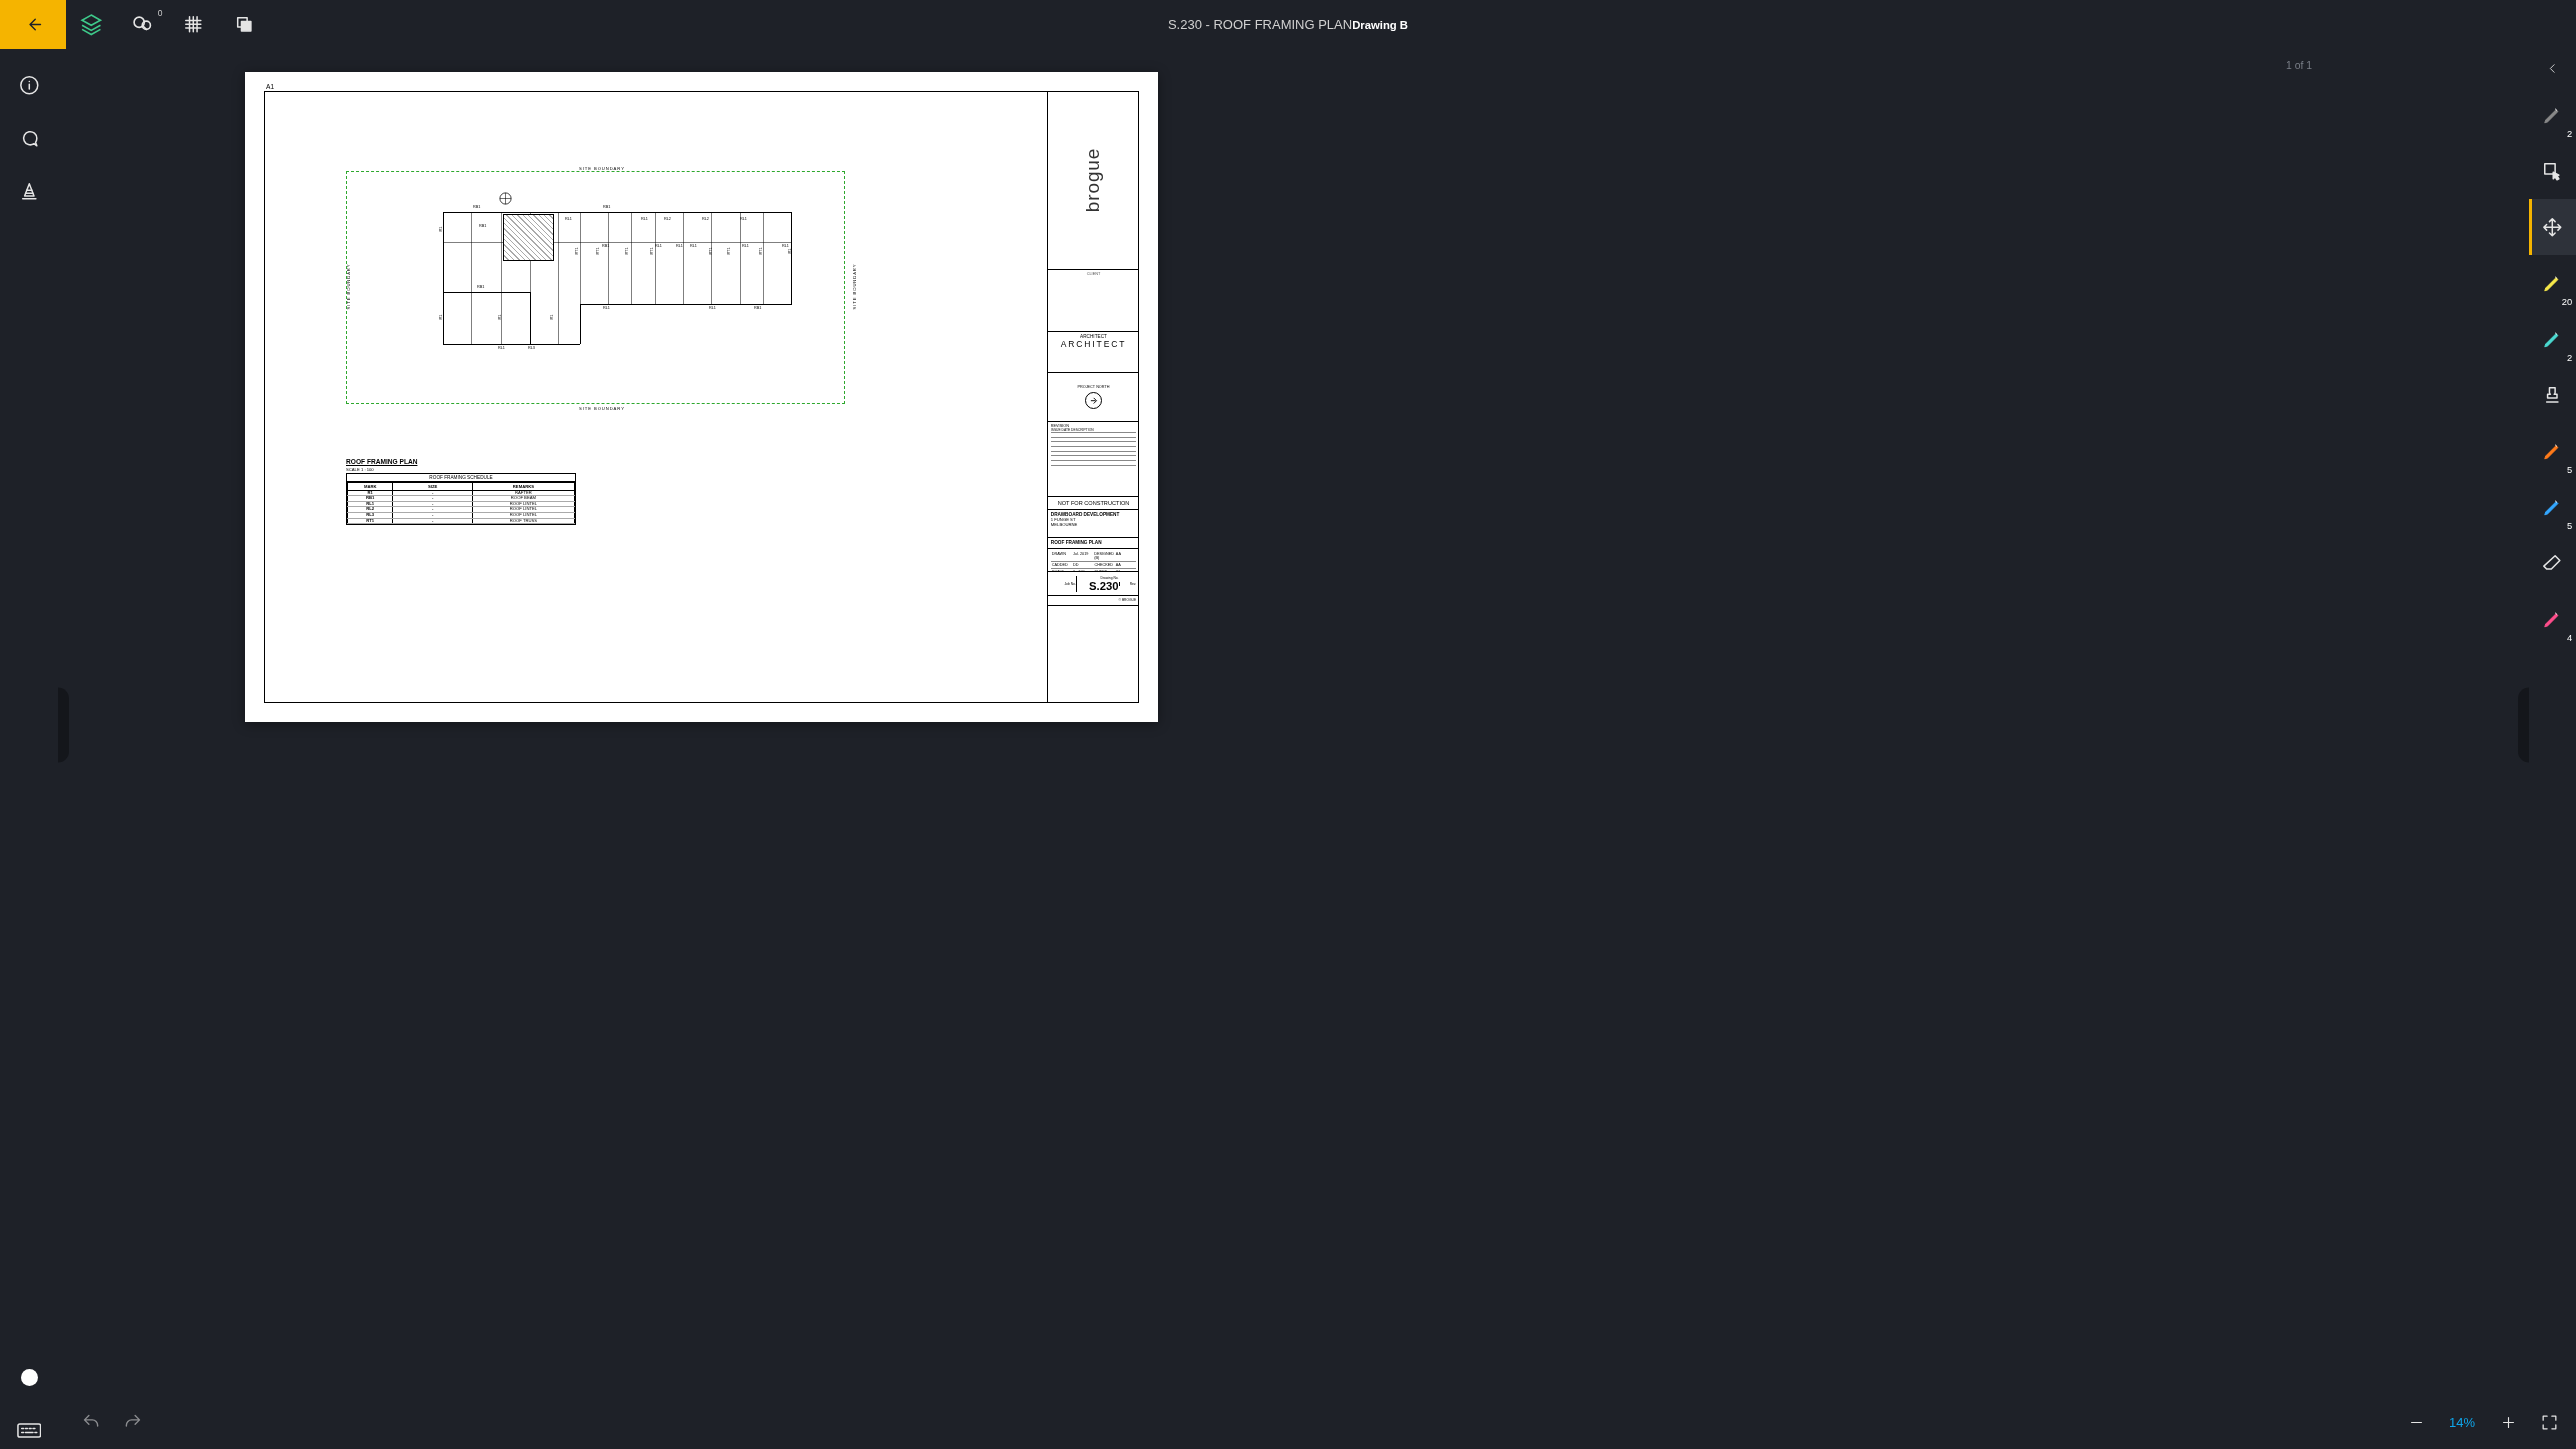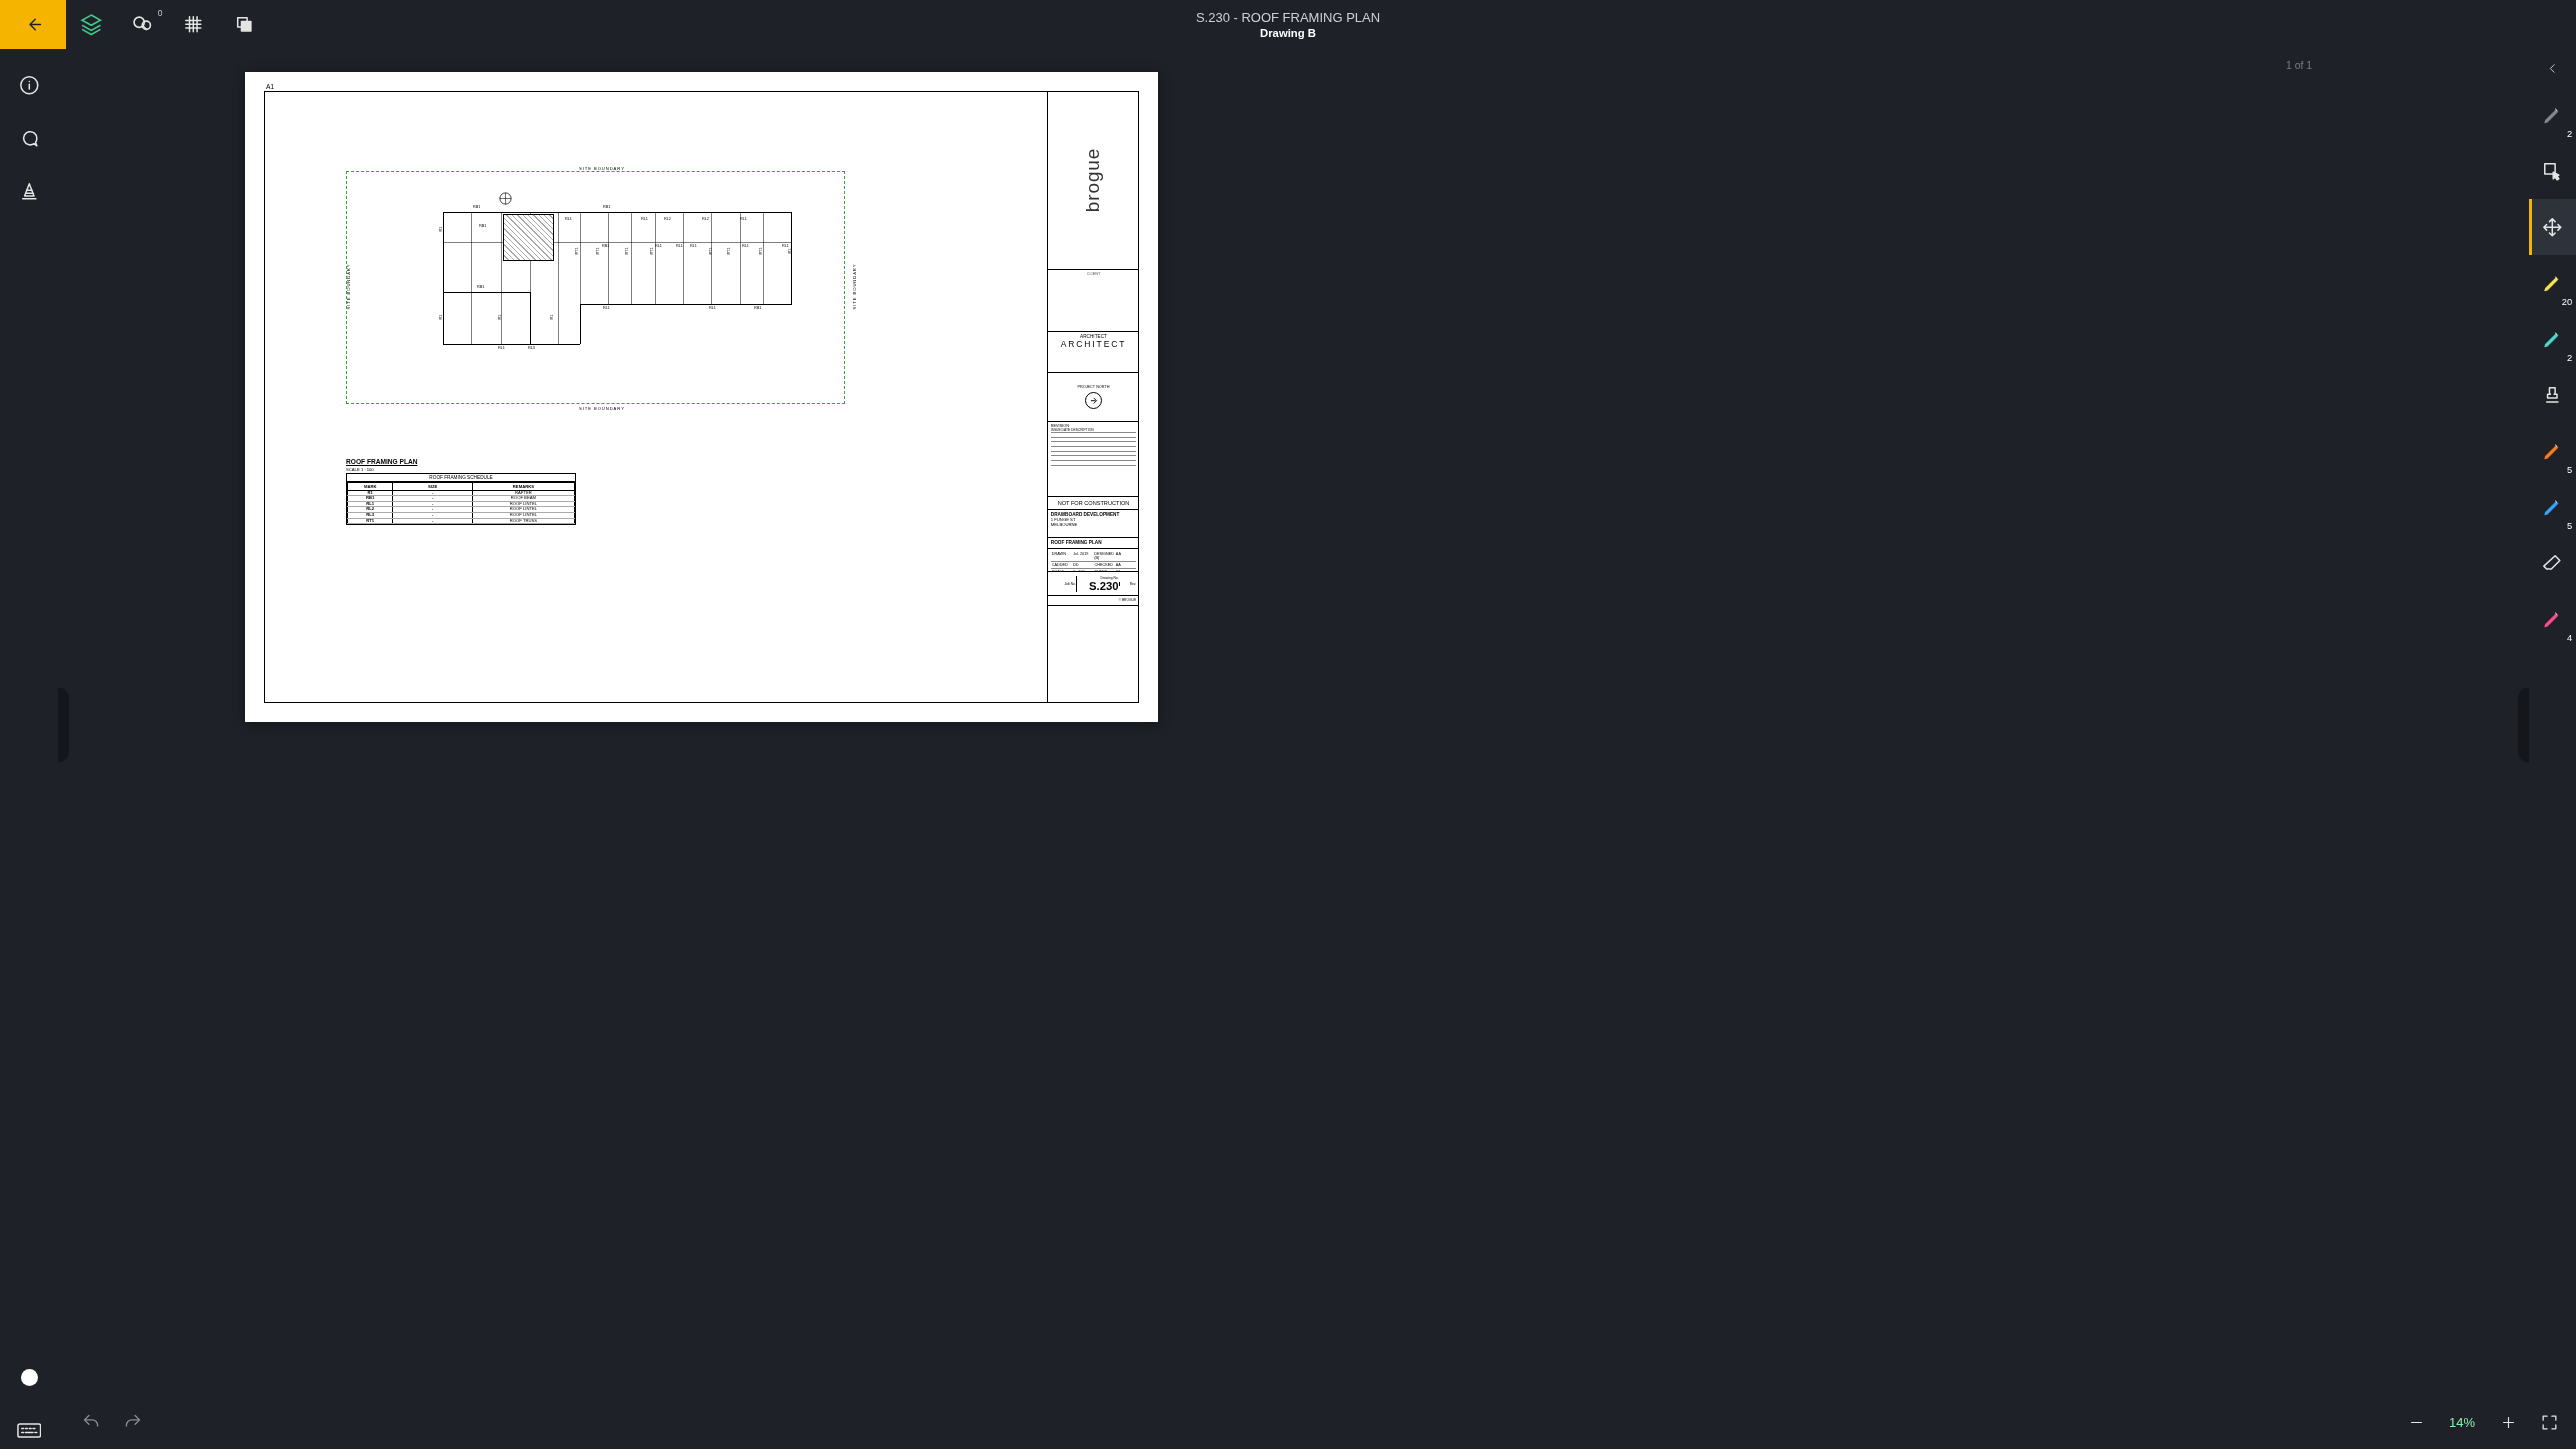--- a/index.html
+++ b/index.html
@@ -1,19 +1,19 @@
 <!DOCTYPE html>
 <html style="font-size:15px"><head>
 <meta charset="utf-8">
 <style>
 * { margin:0; padding:0; box-sizing:border-box; font-family:"Segoe UI",Arial,sans-serif; }
 html,body { width:100%; height:100%; background:#1e2128; overflow:hidden; color:#fff; }
 
 
-#titlebar { position:absolute; top:0; left:0; right:0; height:49px; display:flex; align-items:center; justify-content:center; flex-direction:column; }
+#titlebar { position:absolute; top:0; left:0; right:0; height:49px; display:flex; align-items:center; justify-content:center; flex-direction:row; }
 #titlebar .title { font-size:13px; color:#d0d0d0; }
 #titlebar .rev { font-size:11.3px; font-weight:600; color:#fff; margin-top:1.9px; }
 
 
 #backbtn { position:absolute; top:0; left:0; width:66px; height:49px; background:#f5b400; display:flex; align-items:center; justify-content:center; cursor:pointer; }
 #backbtn svg { stroke:#1e2128; }
 
 
 #toptools { position:absolute; top:0; left:66px; height:49px; display:flex; align-items:center; }
 .topicon { width:51px; height:49px; display:flex; align-items:center; justify-content:center; cursor:pointer; position:relative; }
@@ -27,21 +27,21 @@
 
 
 #rightrail { position:absolute; top:49px; right:0; width:47px; bottom:49px; display:flex; flex-direction:column; align-items:center; }
 .rtool { width:47px; height:56px; display:flex; align-items:center; justify-content:center; cursor:pointer; position:relative; }
 .rtool .count { position:absolute; bottom:3.8px; right:3.8px; font-size:9.4px; color:#fff; }
 .rtool.active { background:#2e323a; }
 .rtool.active::before { content:""; position:absolute; left:0; top:0; bottom:0; width:2.8px; background:#f5b400; }
 .collapse { width:47px; height:38px; display:flex; align-items:center; justify-content:center; cursor:pointer; }
 
 
-#zoombar { position:absolute; bottom:9.4px; right:13px; height:34px; display:flex; align-items:center; gap:13px; color:#86efac; }
+#zoombar { position:absolute; bottom:9.4px; right:13px; height:34px; display:flex; align-items:center; gap:13px; color:#0ea5e9; }
 #zoombar .zbtn { width:28px; height:28px; display:flex; align-items:center; justify-content:center; cursor:pointer; }
 #zoombar .zlabel { font-size:13px; min-width:38px; text-align:center; }
 
 
 #undoredo { position:absolute; bottom:9.4px; left:75px; height:34px; display:flex; align-items:center; gap:9.4px; }
 #undoredo .ubtn { width:32px; height:32px; display:flex; align-items:center; justify-content:center; cursor:pointer; opacity:.55; }
 
 
 #pageind { position:absolute; top:60px; right:264px; font-size:10.4px; color:#7a7f88; }
 

